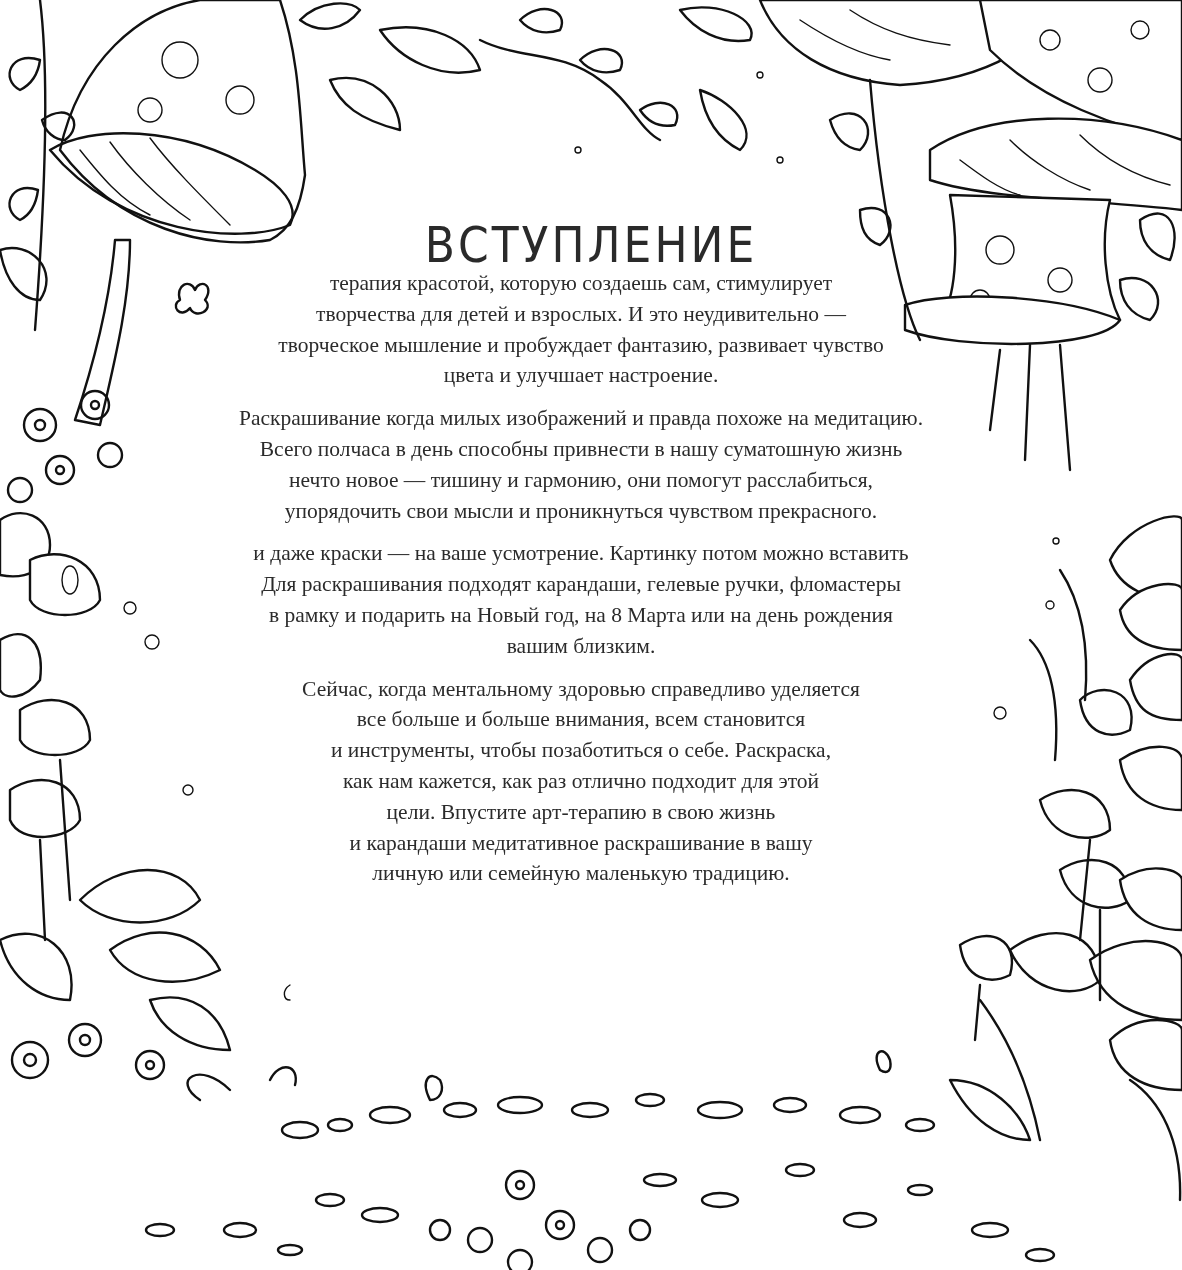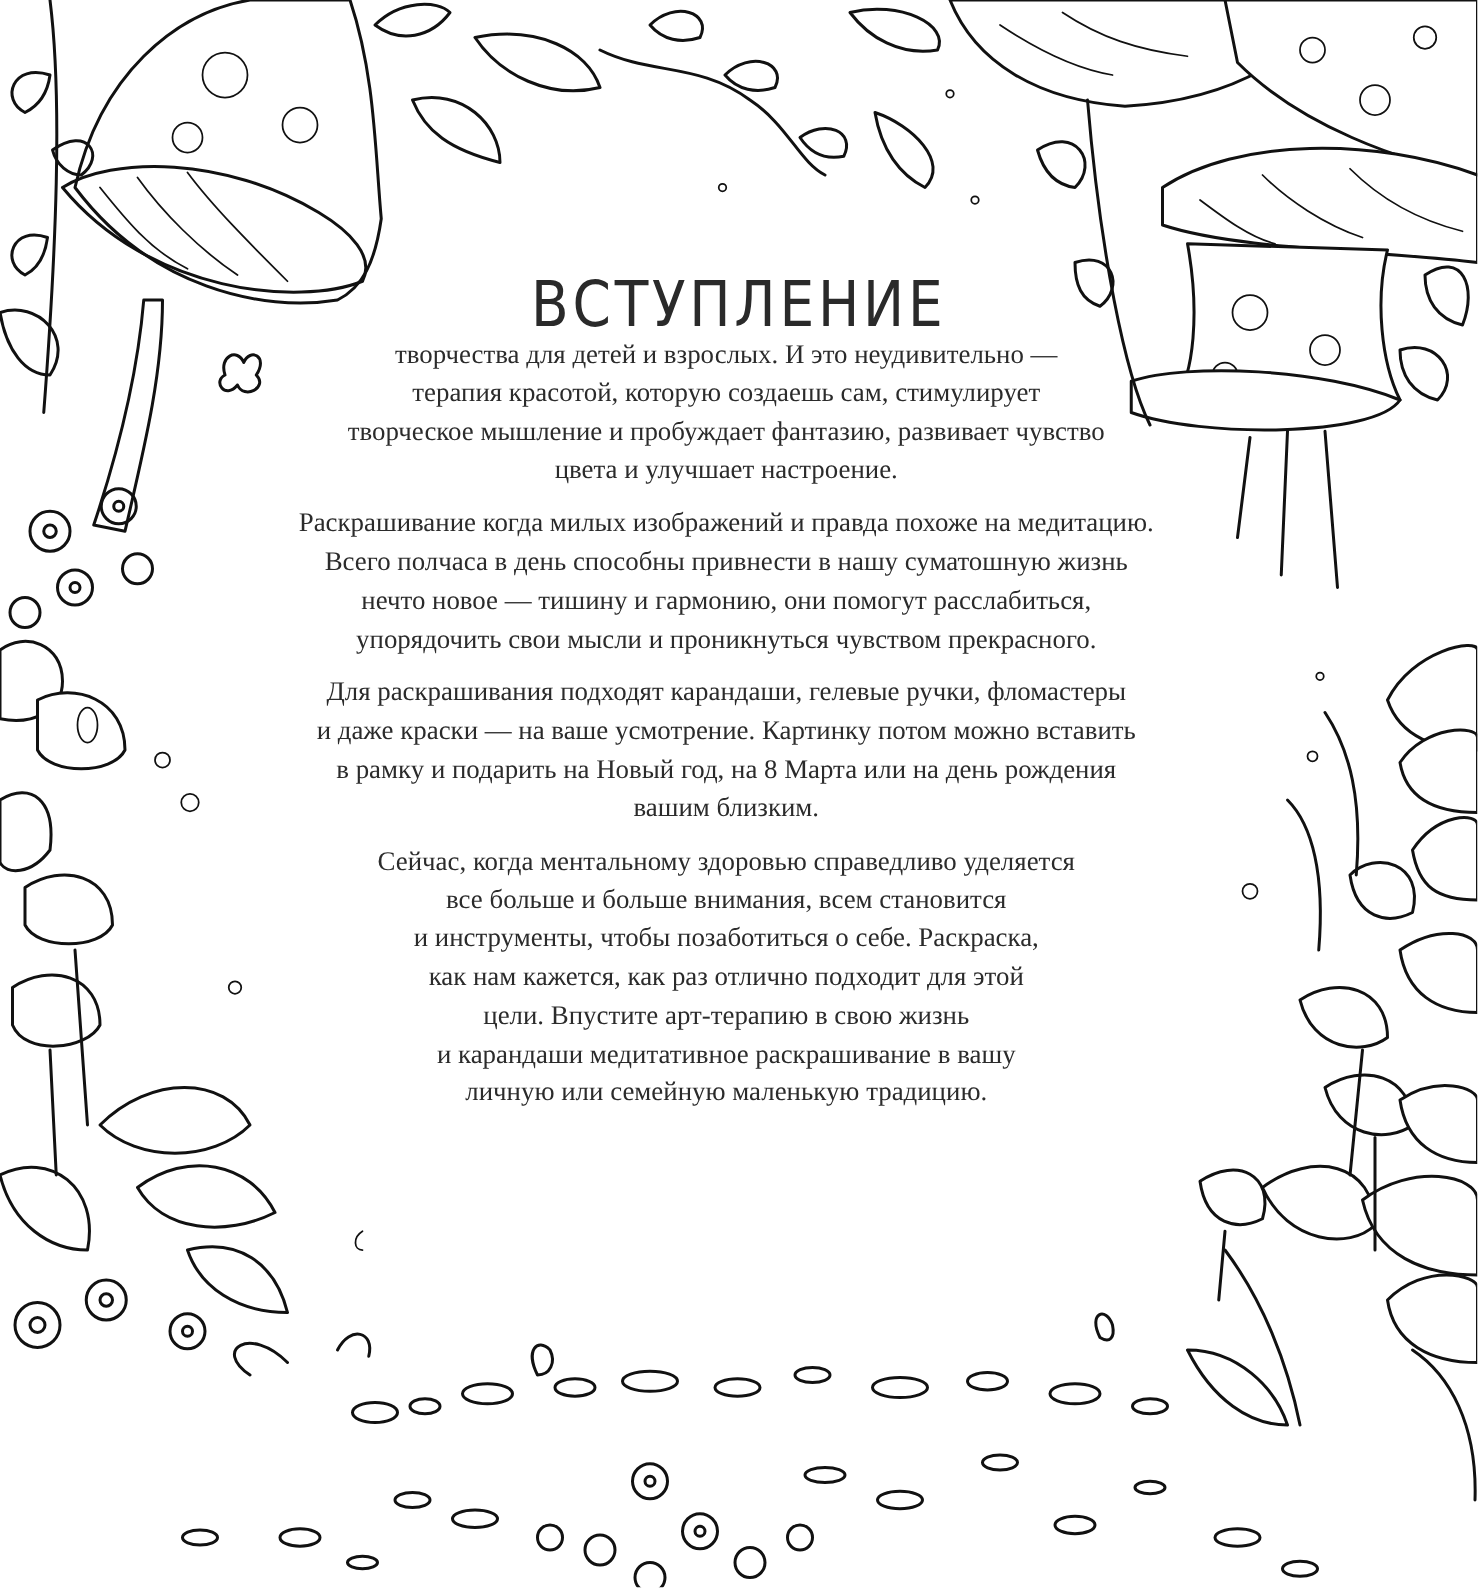--- a/index.html
+++ b/index.html
@@ -196,34 +196,34 @@
       <path d="M880 1070 C870 1050 885 1045 890 1060 C892 1070 888 1075 880 1070 Z"></path>
       <path d="M270 1080 C280 1060 300 1065 295 1085"></path>
       <path d="M200 1100 C170 1080 200 1060 230 1090"></path>
     </g>
   </svg>
 
   <h1 class="title">ВСТУПЛЕНИЕ</h1>
 
   <div class="body-text">
     <p class="para">
+      <span class="line">терапия красотой, которую создаешь сам, стимулирует</span>
       <span class="line">творчества для детей и взрослых. И это неудивительно —</span>
-      <span class="line">терапия красотой, которую создаешь сам, стимулирует</span>
       <span class="line">творческое мышление и пробуждает фантазию, развивает чувство</span>
       <span class="line">цвета и улучшает настроение.</span>
     </p>
     <p class="para">
       <span class="line">Раскрашивание когда милых изображений и правда похоже на медитацию.</span>
       <span class="line">Всего полчаса в день способны привнести в нашу суматошную жизнь</span>
       <span class="line">нечто новое — тишину и гармонию, они помогут расслабиться,</span>
       <span class="line">упорядочить свои мысли и проникнуться чувством прекрасного.</span>
     </p>
     <p class="para">
+      <span class="line">и даже краски — на ваше усмотрение. Картинку потом можно вставить</span>
       <span class="line">Для раскрашивания подходят карандаши, гелевые ручки, фломастеры</span>
-      <span class="line">и даже краски — на ваше усмотрение. Картинку потом можно вставить</span>
       <span class="line">в рамку и подарить на Новый год, на 8 Марта или на день рождения</span>
       <span class="line">вашим близким.</span>
     </p>
     <p class="para">
       <span class="line">Сейчас, когда ментальному здоровью справедливо уделяется</span>
       <span class="line">все больше и больше внимания, всем становится</span>
       <span class="line">и инструменты, чтобы позаботиться о себе. Раскраска,</span>
       <span class="line">как нам кажется, как раз отлично подходит для этой</span>
       <span class="line">цели. Впустите арт-терапию в свою жизнь</span>
       <span class="line">и карандаши медитативное раскрашивание в вашу</span>

